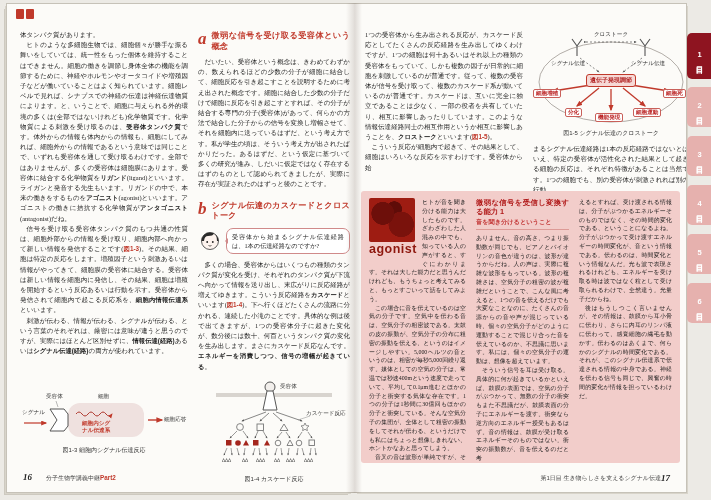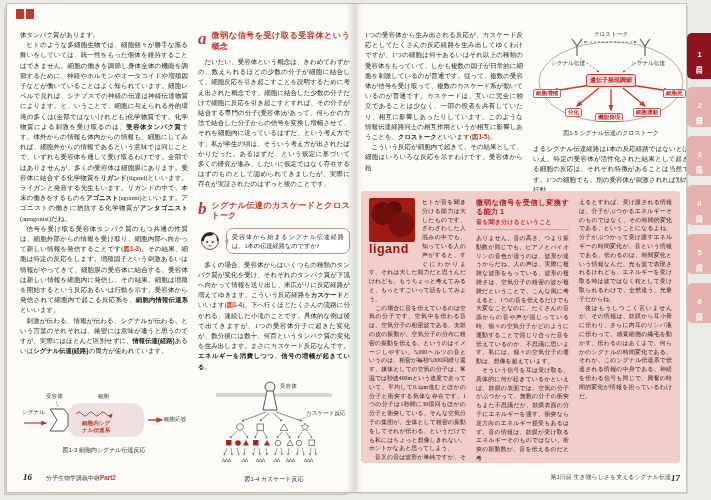--- a/index.html
+++ b/index.html
@@ -51,21 +51,21 @@
       radial-gradient(circle at 30% 35%,#6d0f0a 0 26%,transparent 27%),
       radial-gradient(circle at 70% 60%,#7a120c 0 30%,transparent 31%),
       radial-gradient(circle at 55% 25%,#5f0c08 0 18%,transparent 19%),#9e1c12;}
   .badge-word{font-family:"Liberation Sans",sans-serif;font-weight:bold;font-size:12.5px;color:#8e170e;letter-spacing:.5px;line-height:15px;}
   .ctitle{font-family:"Liberation Sans",sans-serif;font-weight:bold;font-size:7.3px;line-height:9px;color:#b01818;margin:0 0 2px 0;}
   .csub{font-family:"Liberation Sans",sans-serif;font-weight:bold;font-size:6.2px;color:#c43a3a;margin:0 0 4px 0;border-bottom:1px solid #dd9a96;padding-bottom:2px;}
   
   .footer{position:absolute;bottom:9px;font-size:6px;font-family:"Liberation Sans",sans-serif;color:#444;margin-top:37px;}
   .footer .pn{font-family:"Liberation Serif",serif;font-style:italic;font-weight:bold;font-size:9px;color:#222;}
   .fl{left:16px;display:flex;gap:14px;align-items:baseline;}
-  .fr{right:6px;display:flex;gap:0;align-items:flex-start;}
+  .fr{right:16px;display:flex;gap:0;align-items:flex-end;}
   
   .tabs{position:absolute;left:687px;top:0;width:24px;height:500px;z-index:6;}
   .daytab{position:absolute;left:0;width:24px;border-radius:5px 0 0 5px;color:#fff;
       font-family:"Liberation Sans",sans-serif;font-weight:bold;font-size:7.5px;
       writing-mode:vertical-rl;text-orientation:upright;display:flex;align-items:center;justify-content:center;
       letter-spacing:1px;cursor:pointer;}
   .daytab.on{background:#8e1420;height:46px;}
   .daytab.off{background:#e6b1ae;height:40px;}
   svg text{font-family:"Liberation Sans",sans-serif;}
 </style>
@@ -266,21 +266,21 @@
           <div class="figcap">図1-5 シグナル伝達のクロストーク</div>
         </div>
         <p class="body" style="margin-top:6px;">まるシグナル伝達経路は1本の反応経路ではないとはいえ、特定の受容体が活性化された結果として起きる細胞の反応は、それぞれ特徴があることは当然です。1つの細胞でも、別の受容体が刺激されれば別の行動</p>
       </div>
     </div>
 
     <div class="colbox">
       <div class="ccol" style="flex:none;width:97px;">
         <div class="badgeblock">
           <div class="badge-sq"></div>
-          <div class="badge-word">ligand</div>
+          <div class="badge-word">agonist</div>
         </div>
         <p>ヒトが音を聞き分ける能力は大したものです。ざわざわした人混みの中でも、知っている人の声がすると、すぐにわかります。それは大した能力だと思うんだけれども、もうちょっと考えてみると、もっとすごいって話をしてみよう。</p>
         <p class="ind">この場合に音を伝えているのは空気の分子です。空気中を伝わる音は、空気分子の粗密波である。太鼓の皮の振動が、空気分子の分布に粗密の振動を伝える、というのはイメージしやすい。5,000ヘルツの音というのは、粗密が毎秒5,000回繰り返す。媒体としての空気の分子は、常温では秒速400mという速度で走っていて、平均して0.1μm進むとほかの分子と衝突する気体な存在です。1つの分子は1秒間に30億回もほかの分子と衝突している。そんな空気分子の集団が、全体として粗密の振動をしてそれが伝わる、というだけでも私にはちょっと想像しきれない、ホントかなあと思ってしまう。</p>
         <p class="ind">音叉の音は波形が単純ですが、そんなに単純な波形は自然界にはほとんど</p>
       </div>
       <div class="ccol">
         <div class="ctitle">微弱な信号を受信し変換する能力 1</div>
         <div class="csub">音を聞き分けるということ</div>
         <p>ありません。音の高さ、つまり振動数が同じでも、ピアノとバイオリンの音色が違うのは、波形が違うからだね。人の声は、実際に複雑な波形をもっている。波形の複雑さは、空気分子の粗密の波が複雑だということで、こんな風に考えると、1つの音を伝えるだけでも大変なことなのに、たくさんの音源からの音や声が混じっている時、個々の空気分子がどのように運動することで混じり合った音を伝えているのか、不思議に思います。私には、個々の空気分子の運動は、想像を超えています。</p>
         <p class="ind">そういう信号を耳は受け取る。具体的に何が起きているかといえば、鼓膜の表面では、空気の分子がぶつかって、無数の分子の衝突もまた不思議だが、鼓膜表面の分子にエネルギーを渡す。衝突なら逆方向のエネルギー授受もあるはず。音の情報は、鼓膜が受け取るエネルギーそのものではない。衝突の振動数が、音を伝えるのだと考</p>

